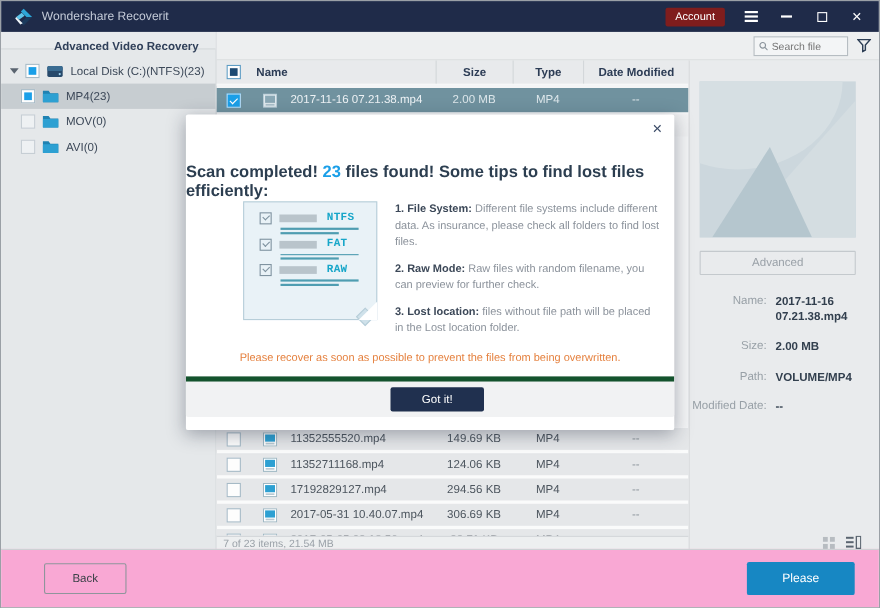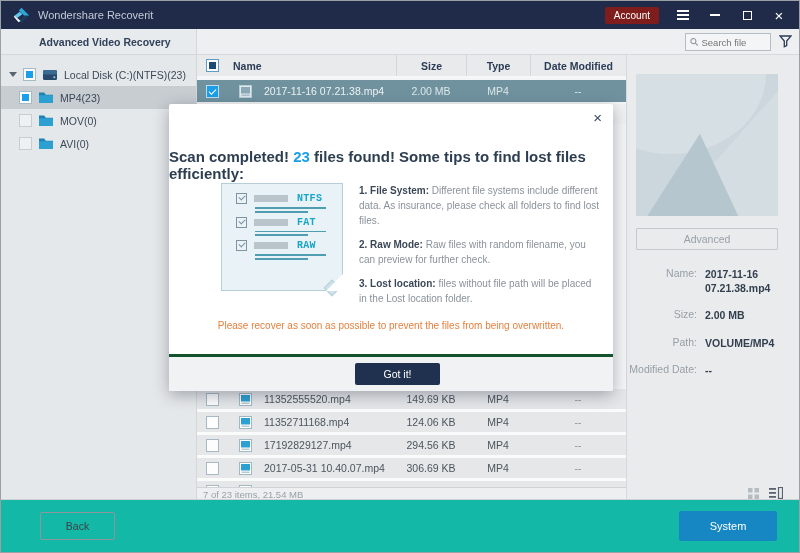--- a/index.html
+++ b/index.html
@@ -19,21 +19,21 @@
           color:#fff;cursor:pointer;}
   .hamb{display:flex;flex-direction:column;gap:2.5px;}
   .hamb span{display:block;width:12px;height:1.8px;background:#fff;}
   .minim{width:10px;height:2px;background:#fff;}
   .maxim{width:9px;height:9px;border:1.6px solid #fff;}
   .closex{font-size:15px;line-height:1;color:#fff;}
 
   
   .sidebar{position:absolute;top:28px;left:0;width:196px;bottom:53px;background:#e5e8ea;
            border-right:1px solid #d3d7da;}
-  .sidebar-header{height:26px;line-height:26px;padding-left:38px;font-size:10.5px;font-weight:bold;
+  .sidebar-header{height:16px;line-height:26px;padding-left:48px;font-size:10.5px;font-weight:bold;
                   color:#31415a;border-bottom:1px solid #d3d7da;background:#e8ebed;}
   .tree{padding-top:8px;}
   .tree-item{height:23px;display:flex;align-items:center;font-size:10.5px;color:#3c4858;cursor:pointer;}
   .tree-item.selected{background:#c7cdd1;}
   .caret{width:0;height:0;border-left:4px solid transparent;border-right:4px solid transparent;
          border-top:5px solid #5a6470;margin:0 6px 0 8px;}
   .caret-space{width:18px;}
 
   
   .cb{width:13px;height:13px;border:1px solid #a6bac6;background:#fdfdfd;position:relative;
@@ -92,21 +92,21 @@
   .thumb .sa{position:absolute;inset:0;background:#d4dde1;clip-path:polygon(100% 12%,100% 100%,22% 100%);}
   .thumb .sb{position:absolute;inset:0;background:#b5c6ce;clip-path:polygon(8% 100%,45% 42%,72% 100%);}
   .preview-btn{position:absolute;top:173px;left:9px;width:142px;height:22px;background:#e9ebed;
                border:1px solid #c4c9cd;color:#9aa1a8;font-size:10.5px;font-family:inherit;border-radius:1px;}
   .details{position:absolute;top:212px;left:0;right:4px;}
   .drow{display:flex;font-size:10.5px;margin-bottom:13px;}
   .dlabel{flex:0 0 78px;text-align:right;color:#98a0a7;padding-right:8px;}
   .dvalue{width:88px;color:#323f4e;font-weight:bold;word-wrap:break-word;line-height:1.35;}
 
   
-  .footer{position:absolute;bottom:0;left:0;right:0;height:53px;background:#14b8a6;
+  .footer{position:absolute;bottom:0;left:0;right:0;height:53px;background:#f9a8d4;
           border-top:1px solid #cdd1d4;}
   .back-btn{position:absolute;left:39px;top:12px;width:75px;height:28px;background:transparent;
             border:1px solid #8f959b;border-radius:2px;font-size:10.5px;color:#3c4248;font-family:inherit;cursor:pointer;}
   .recover-btn{position:absolute;right:22px;top:11px;width:98px;height:30px;background:#1787c3;border:none;
             border-radius:2px;font-size:11px;color:#fff;font-family:inherit;cursor:pointer;}
 
   
   .modal{position:absolute;left:168px;top:103px;width:444px;height:287px;background:#fff;border-radius:2px;
          box-shadow:0 4px 16px rgba(25,35,55,.35);z-index:10;}
   .modal-close{position:absolute;top:3px;right:11px;font-size:15px;color:#3a4a66;cursor:pointer;line-height:1.4;}
@@ -125,22 +125,22 @@
   .ill-line1{height:1.8px;background:#4f9db1;margin:3px 16px 2px 33px;}
   .ill-line2{height:1.8px;background:#4f9db1;margin:0 34px 0 33px;}
   .ill-cut{position:absolute;right:-1px;bottom:-1px;width:0;height:0;border-style:solid;
            border-width:0 0 17px 17px;border-color:transparent transparent #fff transparent;}
   .ill-flap{position:absolute;right:4px;bottom:-4px;width:12px;height:12px;background:#cfe1ea;
             border:1px solid #b7ced9;transform:rotate(45deg);}
   .tips{margin-left:16px;font-size:10px;color:#8b929b;line-height:1.5;}
   .tip{margin-bottom:9px;}
   .tip b{color:#3c4858;}
   .modal-warning{position:absolute;top:216px;left:0;right:0;text-align:center;font-size:10px;color:#e5813f;}
-  .modal-footer{position:absolute;bottom:0;left:0;right:0;height:37px;background:#f1f2f3;
-                border-top:3px solid #14532d;border-radius:0 0 2px 2px;
+  .modal-footer{position:absolute;bottom:12px;left:0;right:0;height:37px;background:#f1f2f3;
+                border-top:5px solid #14532d;border-radius:0 0 2px 2px;
                 display:flex;align-items:center;justify-content:center;padding-left:13px;}
   .gotit{width:85px;height:22px;background:#20304f;color:#fff;border:none;border-radius:2px;
          font-size:10.5px;font-family:inherit;cursor:pointer;}
 </style>
 </head>
 <body>
 
 <div class="window">
 
   <div class="titlebar">
@@ -388,21 +388,21 @@
       </div>
       <div class="drow">
         <span class="dlabel">Modified Date:</span>
         <span class="dvalue">--</span>
       </div>
     </div>
   </aside>
 
   <div class="footer">
     <button class="back-btn">Back</button>
-    <button class="recover-btn">System</button>
+    <button class="recover-btn">Please</button>
   </div>
 
   <div class="modal">
     <div class="modal-close">×</div>
     <div class="modal-title">
       <span>Scan completed! </span><span class="modal-count">23</span><span> files found! Some tips to find lost files efficiently:</span>
     </div>
     <div class="modal-body">
       <div class="illus">
         <div class="ill-row">

